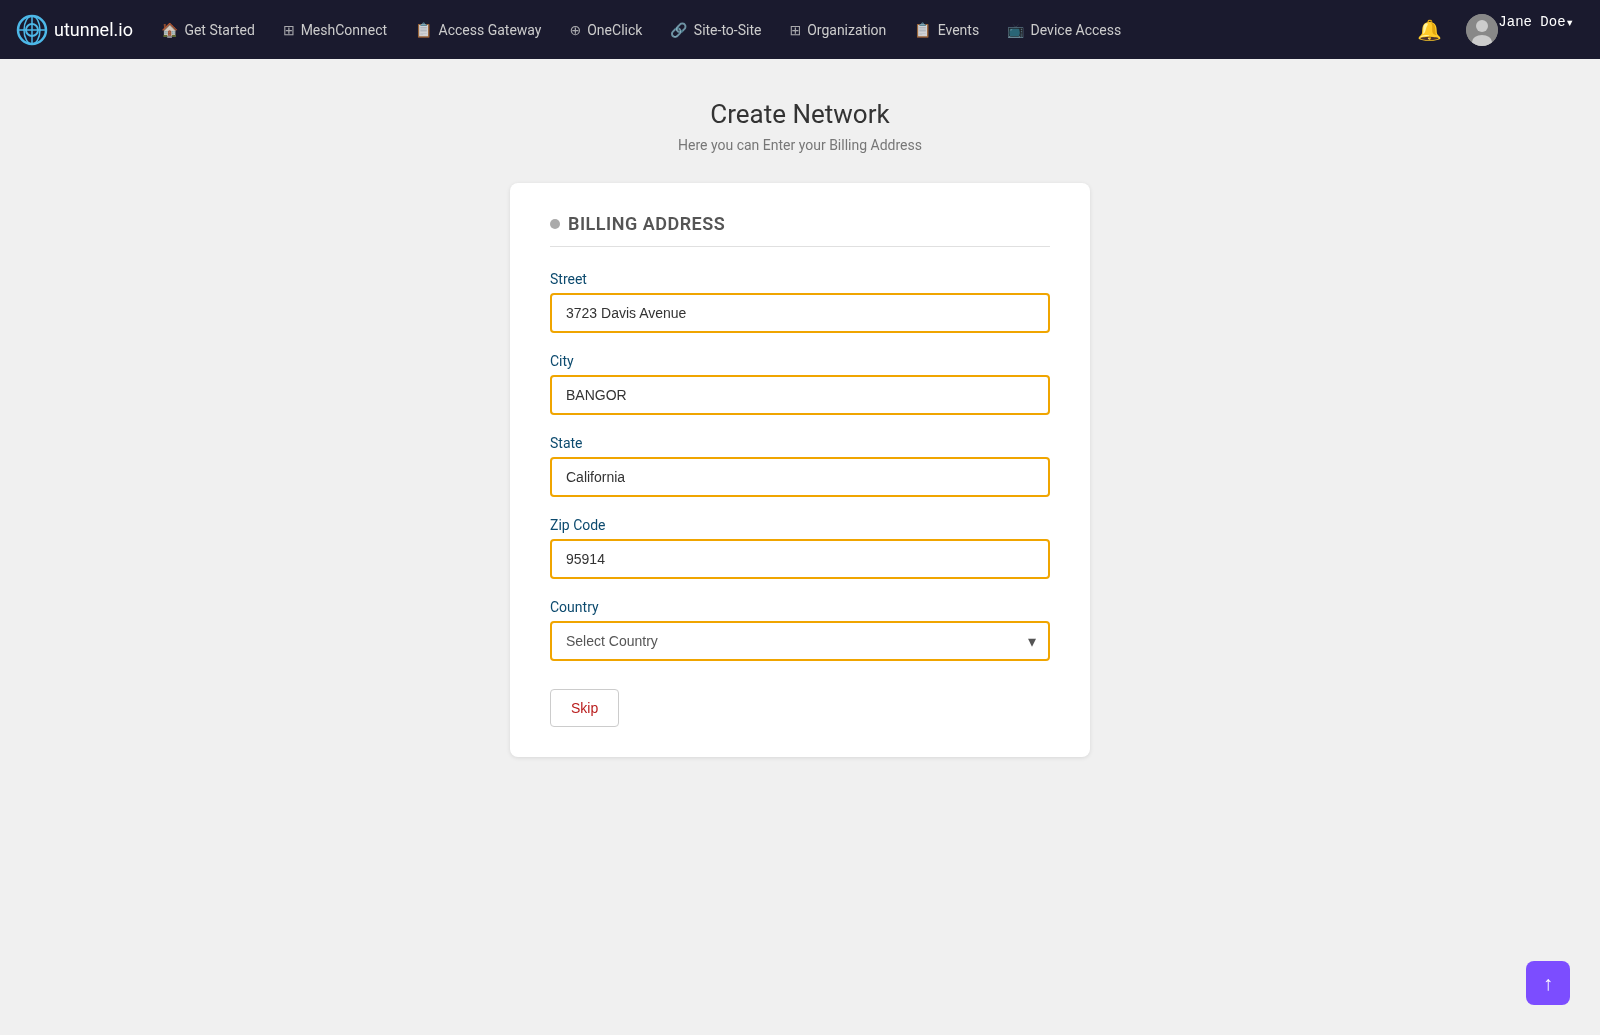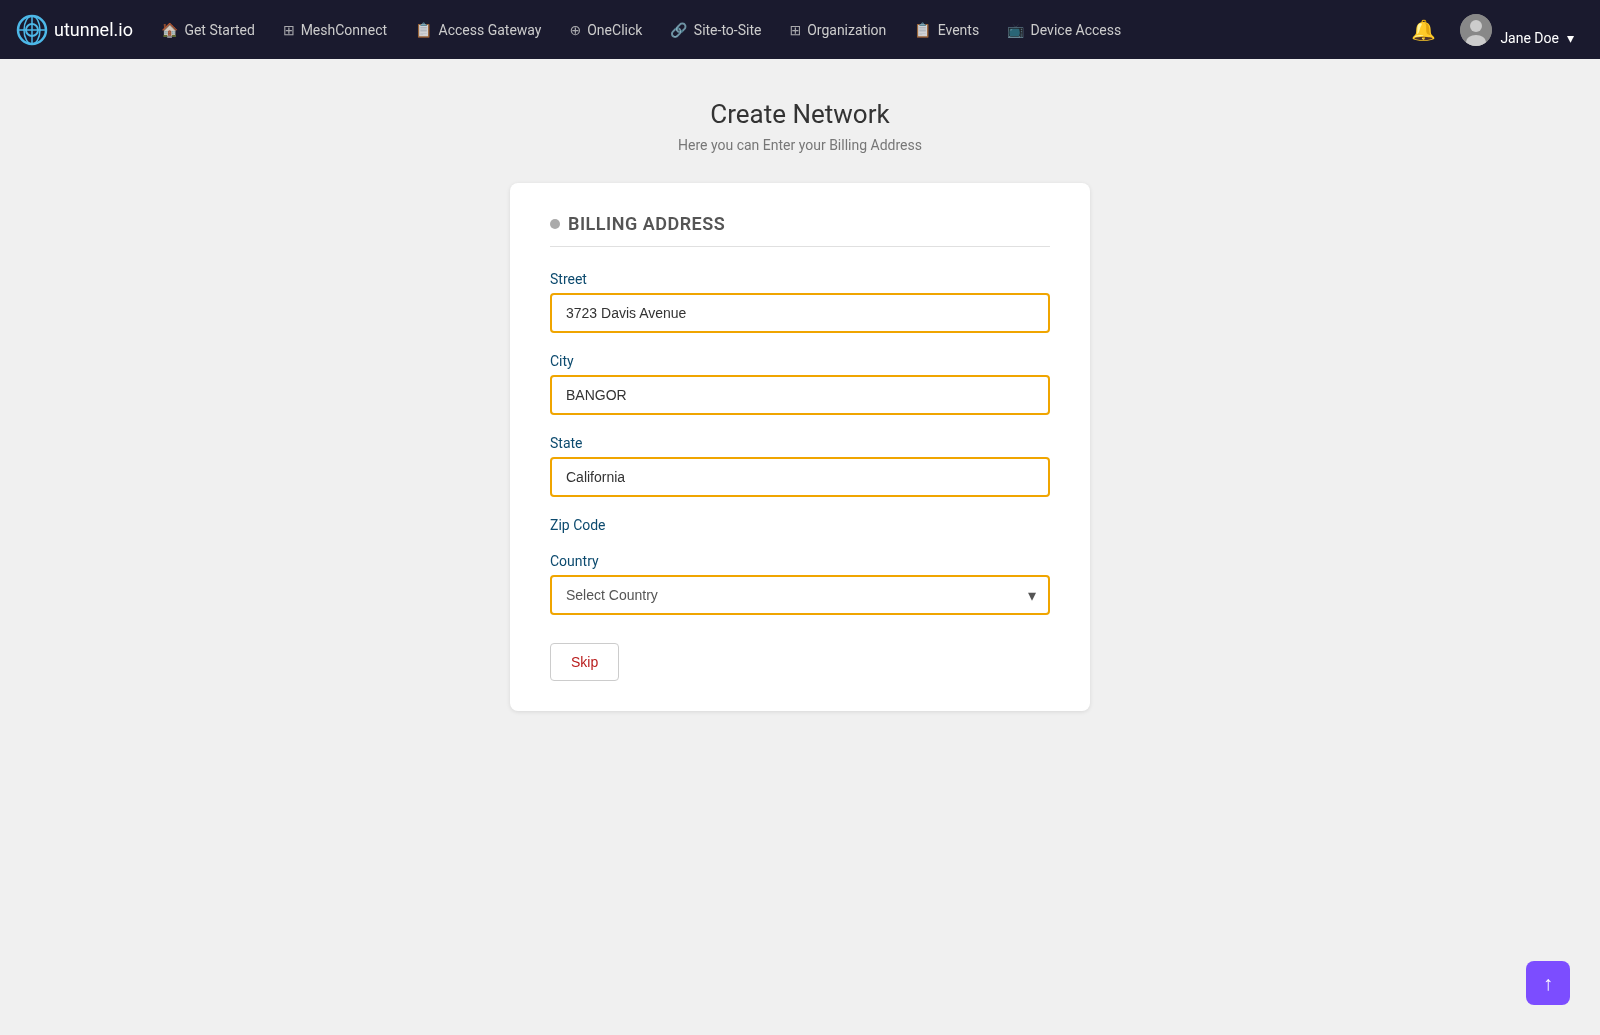--- a/index.html
+++ b/index.html
@@ -60,26 +60,26 @@
 
     .nav-bell {
       color: #ccc;
       font-size: 20px;
       padding: 6px 10px;
       cursor: pointer;
     }
 
     .nav-user {
       display: flex;
-      align-items: flex-end;
-      gap: 8px;
+      align-items: flex-start;
       color: white;
       font-size: 14px;
       cursor: pointer;
       padding: 6px 10px;
+      font-family: Liberation Mono, monospace;
     }
 
     .nav-avatar {
       width: 32px;
       height: 32px;
       border-radius: 50%;
       background: #888;
       overflow: hidden;
       display: flex;
       align-items: center;
@@ -338,20 +338,21 @@
       <input type="text" class="form-input" value="BANGOR" style="">
     </div>
 
     <div class="form-group">
       <label class="form-label">State</label>
       <input type="text" class="form-input" value="California" style="">
     </div>
 
     <div class="form-group">
       <label class="form-label">Zip Code</label>
+      <input type="text" class="form-input" value="95914" style="">
     </div>
 
     <div class="form-group">
       <label class="form-label">Country</label>
       <div class="select-wrapper">
         <select class="form-select">
           <option value="" textcontent="Select Country">Select Country</option>
           <option value="us">United States</option>
           <option value="uk">United Kingdom</option>
           <option value="ca">Canada</option>

